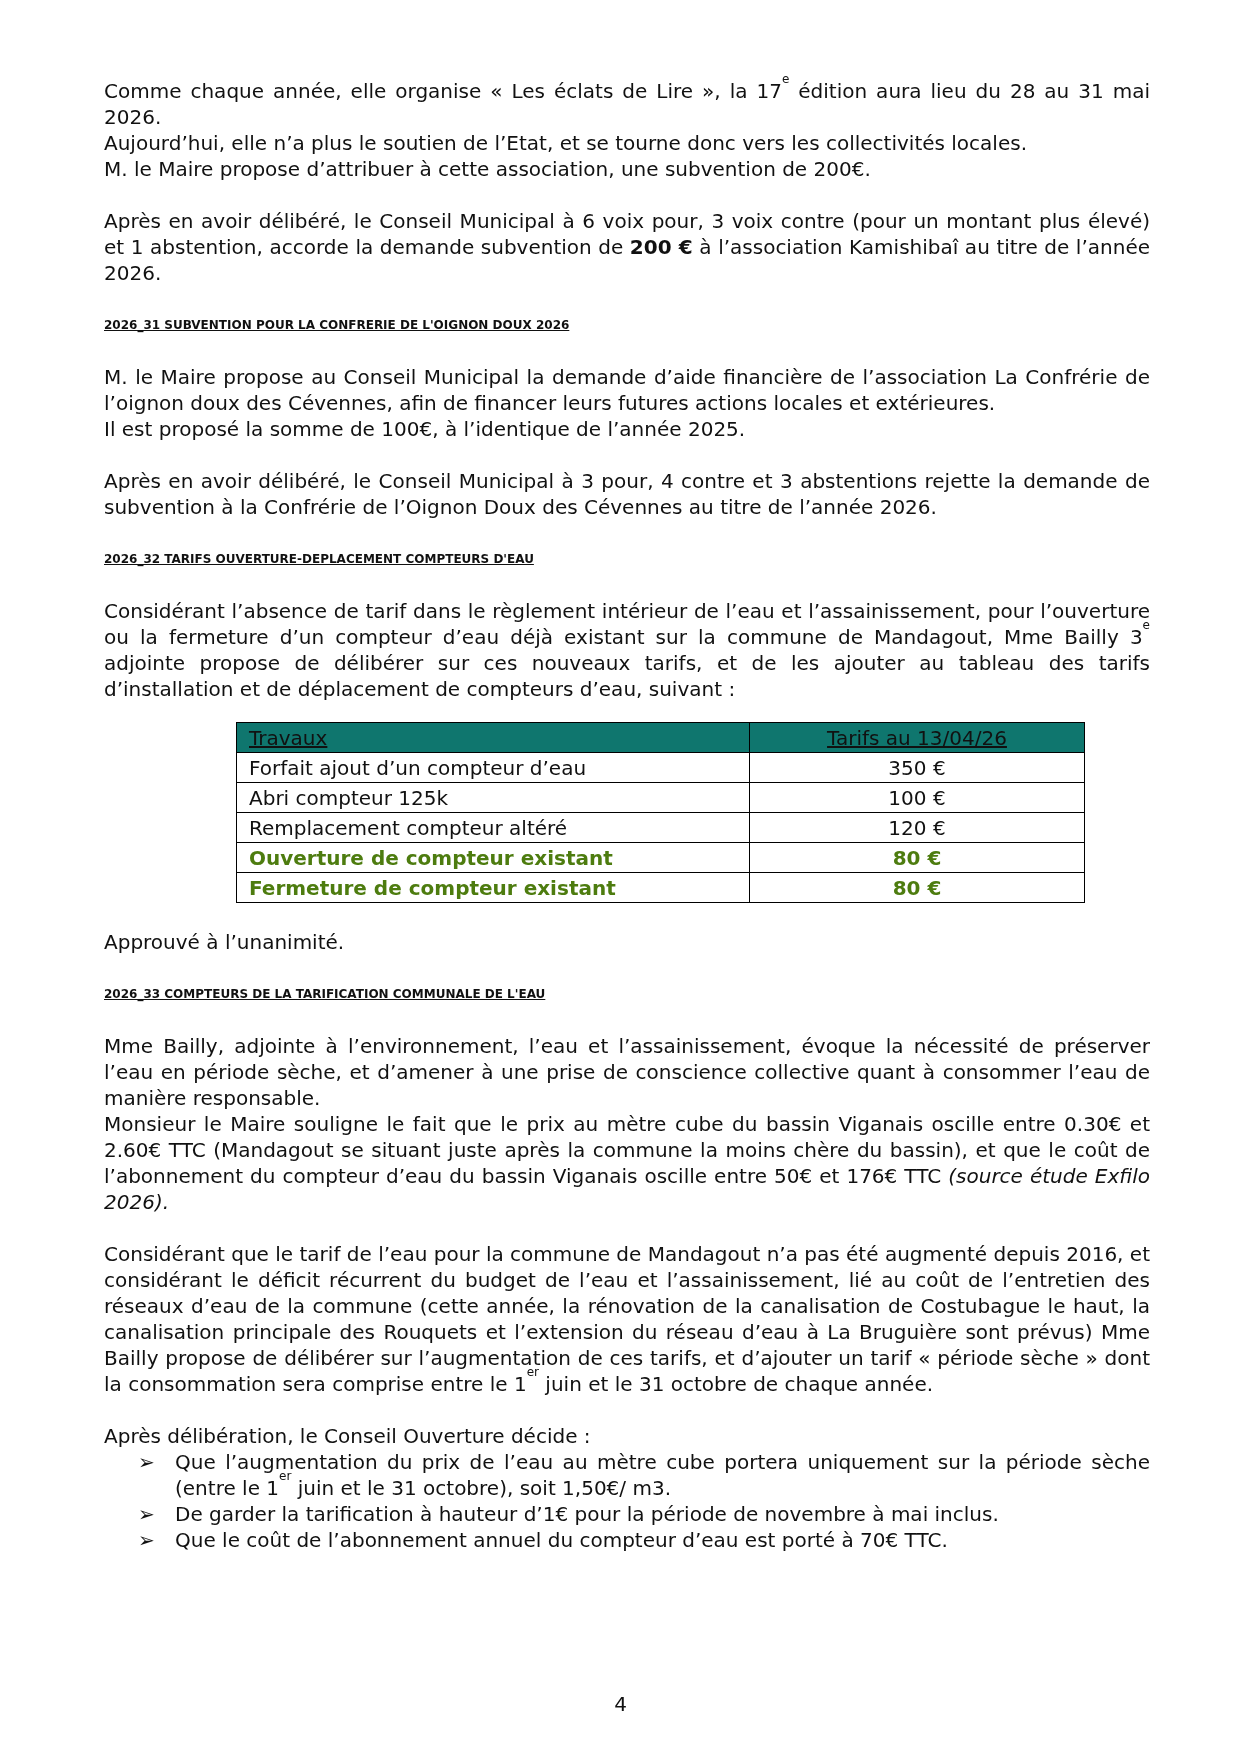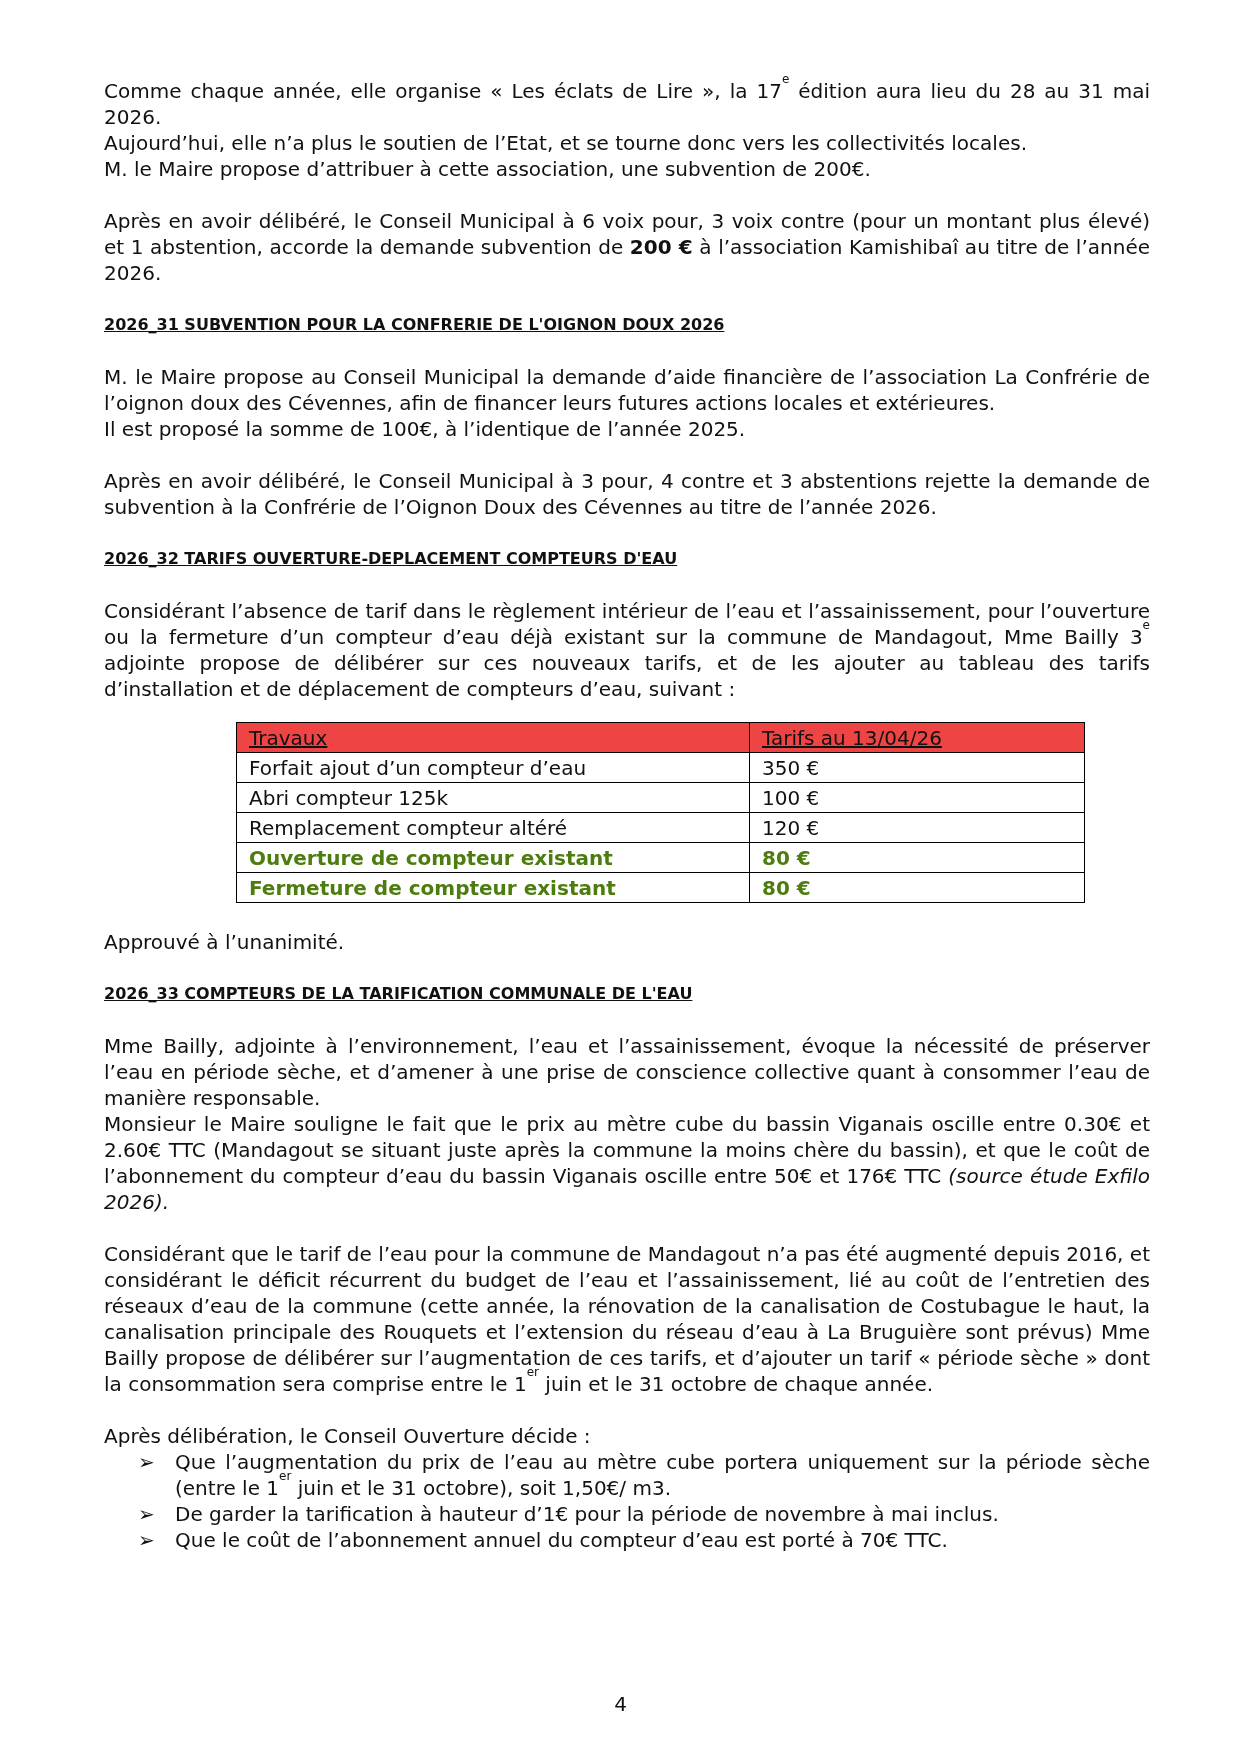--- a/index.html
+++ b/index.html
@@ -9,21 +9,21 @@
     box-sizing:border-box;
     padding:78px 91px 0 104px;
     background:#ffffff;
     font-family:"DejaVu Sans","Liberation Sans",sans-serif;
     font-size:20px;line-height:26px;color:#111111;
     overflow:hidden;
   }
   p{margin:0;text-align:justify;}
   .mb{margin-bottom:26px;}
   .heading{
-    font-size:16px;font-weight:bold;
+    font-size:12px;font-weight:bold;
     text-decoration:underline;
     text-align:left;
     margin:0 0 26px 0;
   }
   sup{font-size:12px;line-height:0;position:relative;top:-7px;}
   i{font-style:italic;}
   b{font-weight:bold;}
   table.tariff{
     border-collapse:collapse;
     margin:20px 0 26px 132px;
@@ -32,22 +32,22 @@
   }
   table.tariff td{
     border:1px solid #000000;
     height:29px;
     padding:0 12px;
     vertical-align:middle;
     overflow:hidden;
     white-space:nowrap;
   }
   td.c1{width:488px;text-align:left;}
-  td.c2{width:310px;}
-  tr.th td{background:#ef4444;}
+  td.c2{width:310px;text-align:center;}
+  tr.th td{background:#0f766e;}
   .u{text-decoration:underline;}
   tr.hl td{color:#4d7c0f;font-weight:bold;}
   .bullet{display:flex;padding-left:34px;}
   .arrow{flex:none;width:37px;text-align:left;}
   .bullet-text{flex:1;text-align:justify;}
   .pagenum{
     position:absolute;left:0;right:0;top:1691px;
     text-align:center;
   }
 </style>

